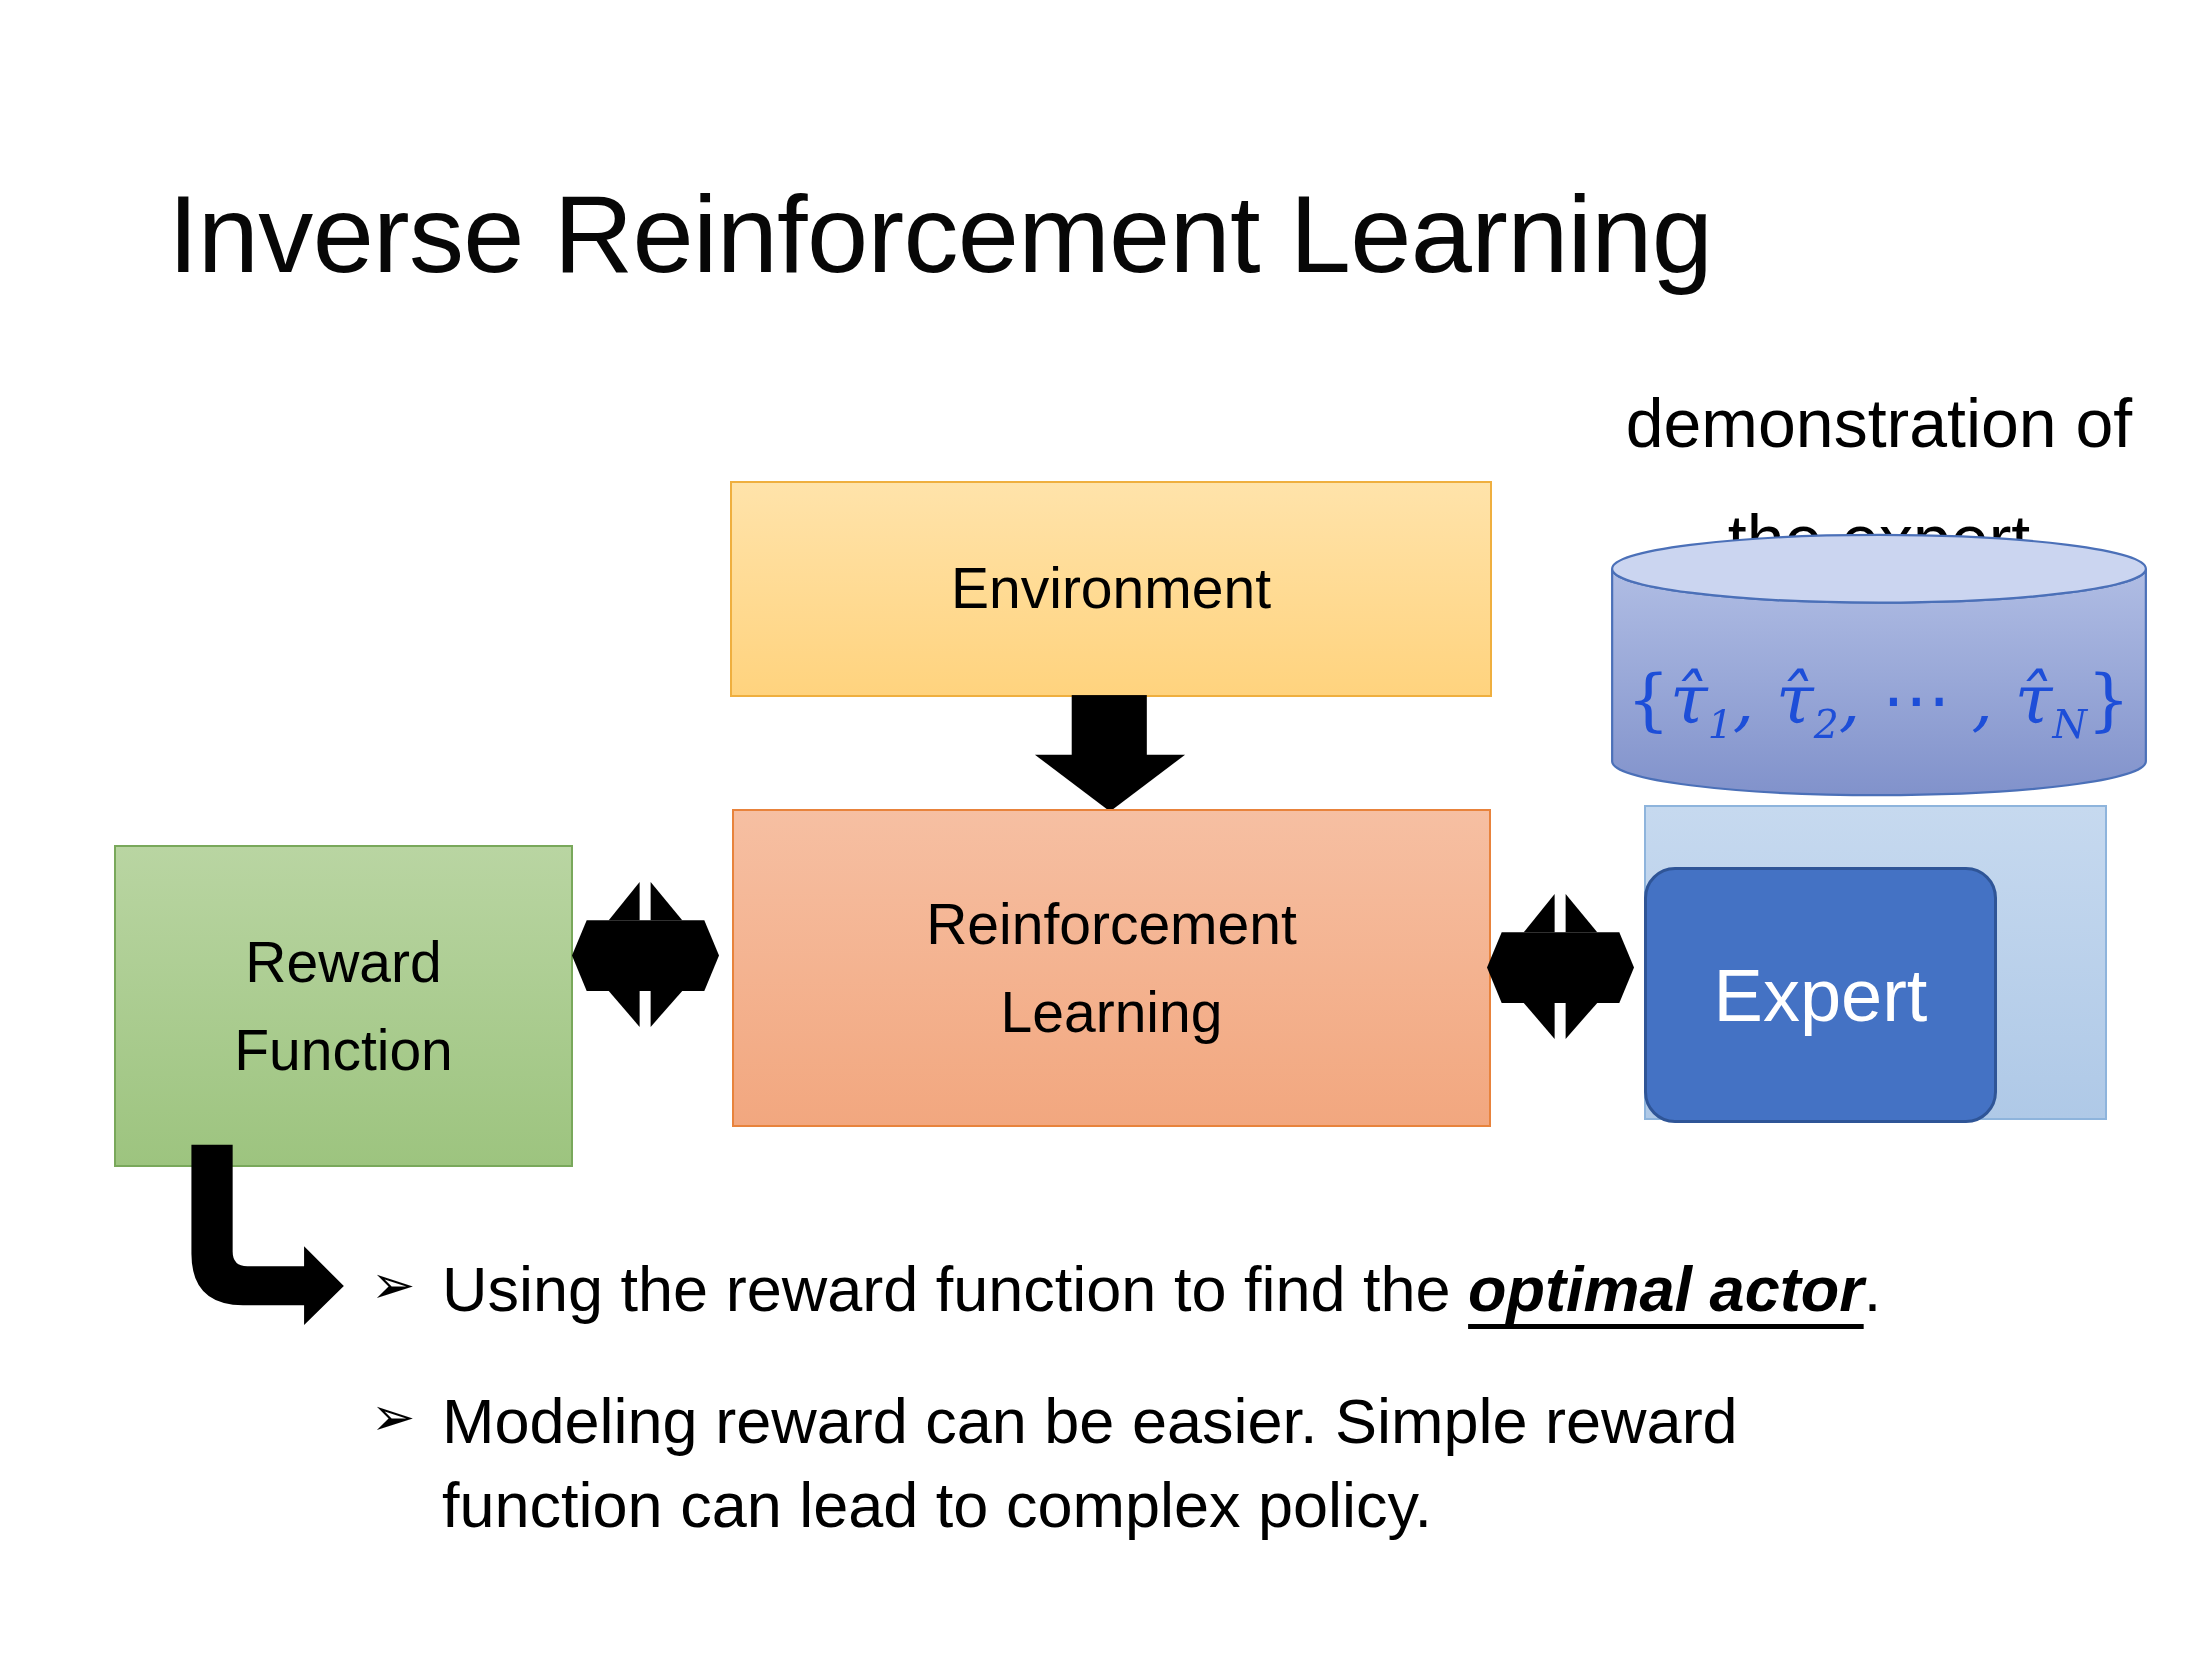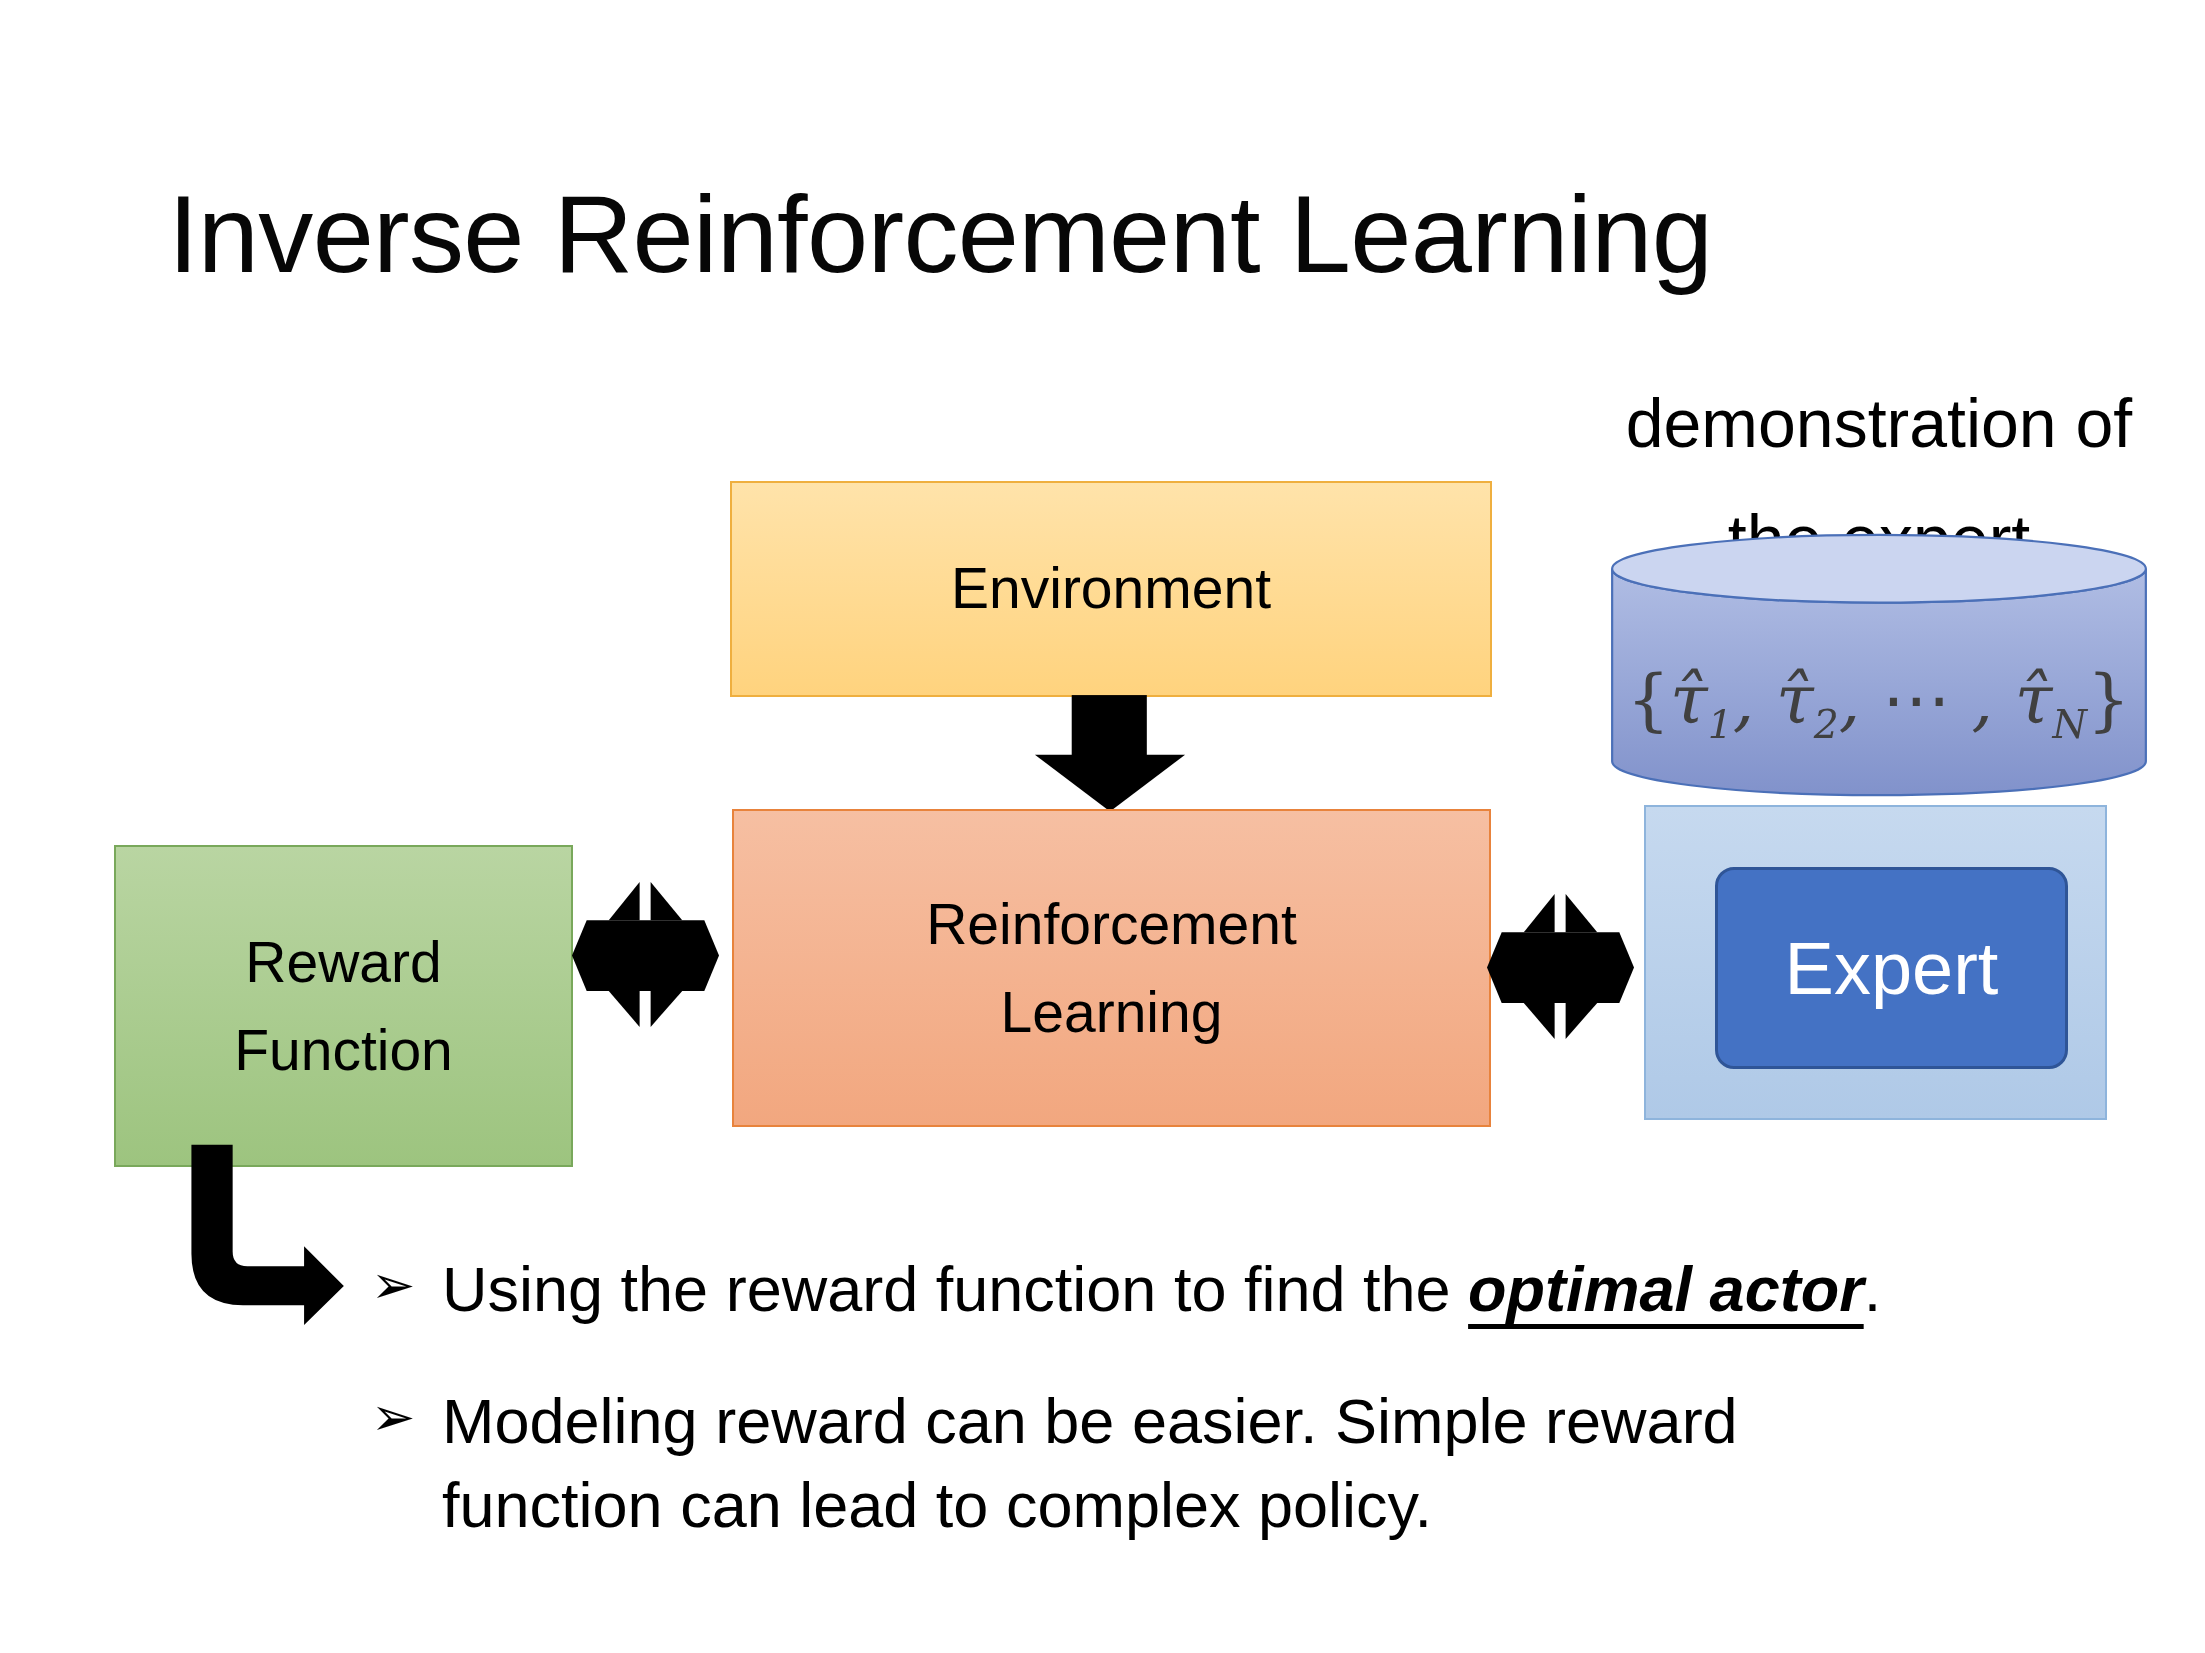--- a/index.html
+++ b/index.html
@@ -40,30 +40,30 @@
     background:linear-gradient(#B9D5A2,#9DC47F);
     border:2.9px solid #79A85B;box-sizing:border-box;
     font-size:57px;line-height:1.55;
   }
   .expert-panel{
     left:1644px;top:805px;width:463px;height:315px;
     background:linear-gradient(#C6D9EF,#AFC9E7);
     border:2.2px solid #8EB4DC;box-sizing:border-box;
   }
   .expert-chip{
-    left:1715px;top:867px;width:353px;height:202px;
-    background:#4472C4;border:3.7px solid #2F5597;border-radius:19px;
+    left:1644px;top:867px;width:353px;height:256px;
+    background:#4472C4;border:3.7px solid #2F5597;border-radius:31px;
     box-sizing:border-box;display:flex;align-items:center;justify-content:center;
     color:#FFFFFF;font-size:74px;
   }
 
   .formula{
     left:1614px;top:660px;width:529px;text-align:center;
     font-family:"DejaVu Serif","DejaVu Sans",serif;font-style:italic;
-    font-size:68px;color:#404040;white-space:nowrap;
+    font-size:68px;color:#1d4ed8;white-space:nowrap;
   }
   .formula .brace{font-style:normal;}
   .formula sub{font-size:58%;}
 
   .bullet{
     display:flex;align-items:flex-start;
     font-size:63px;line-height:1.33;color:#000000;
   }
   .bullet .marker{
     font-family:"DejaVu Sans","Liberation Sans",sans-serif;

